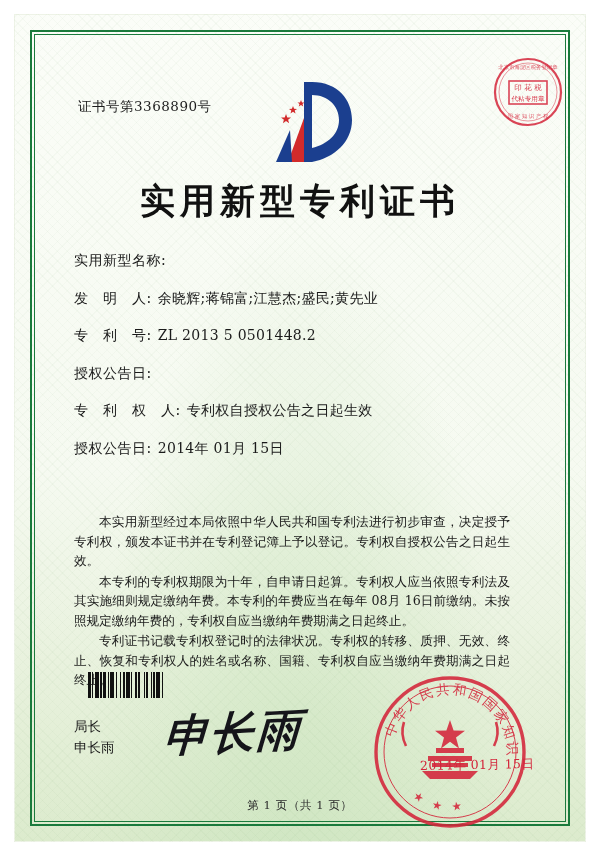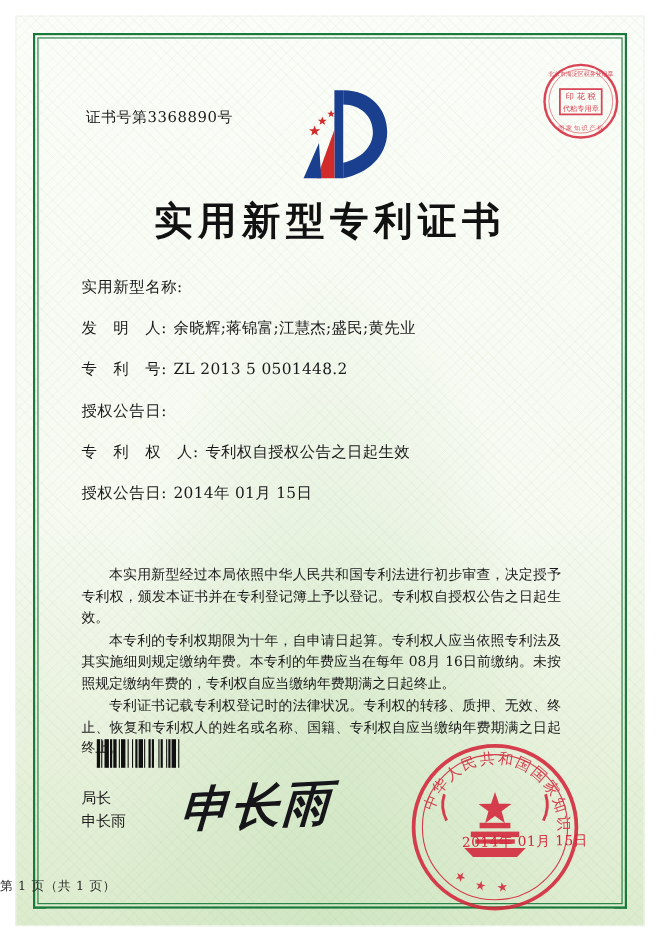--- a/index.html
+++ b/index.html
@@ -221,20 +221,21 @@
     transform: rotate(-1deg);
     white-space: nowrap;
   }
 
   
   .footer {
     position: absolute;
     left: 0;
     top: 798px;
     width: 600px;
+    text-align: center;
     font-size: 11.5px;
     color: #2b2b2b;
     letter-spacing: 0.6px;
     font-family: "DejaVu Serif", "Liberation Serif", serif;
   }
 </style>
 </head>
 <body>
 
 <div class="page">

